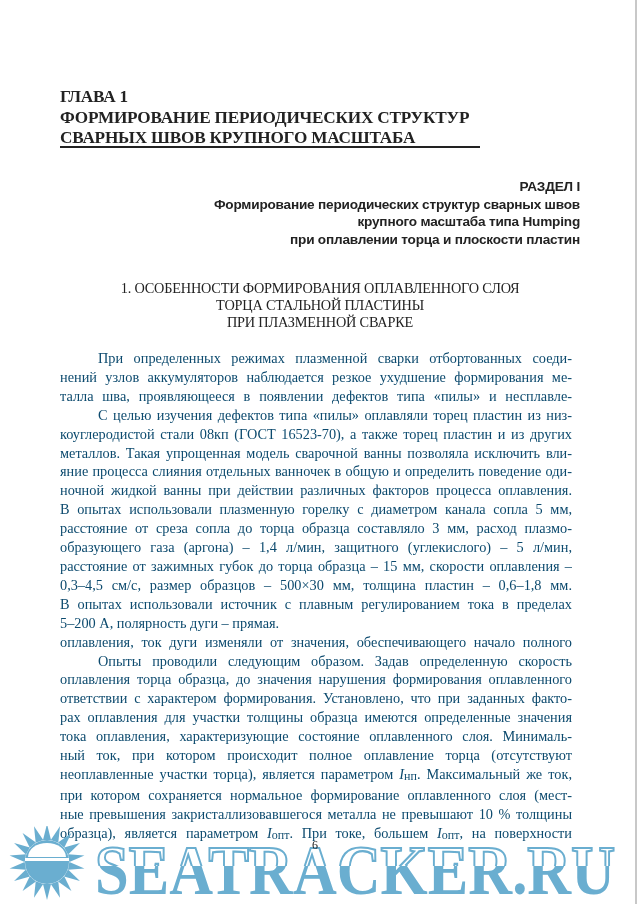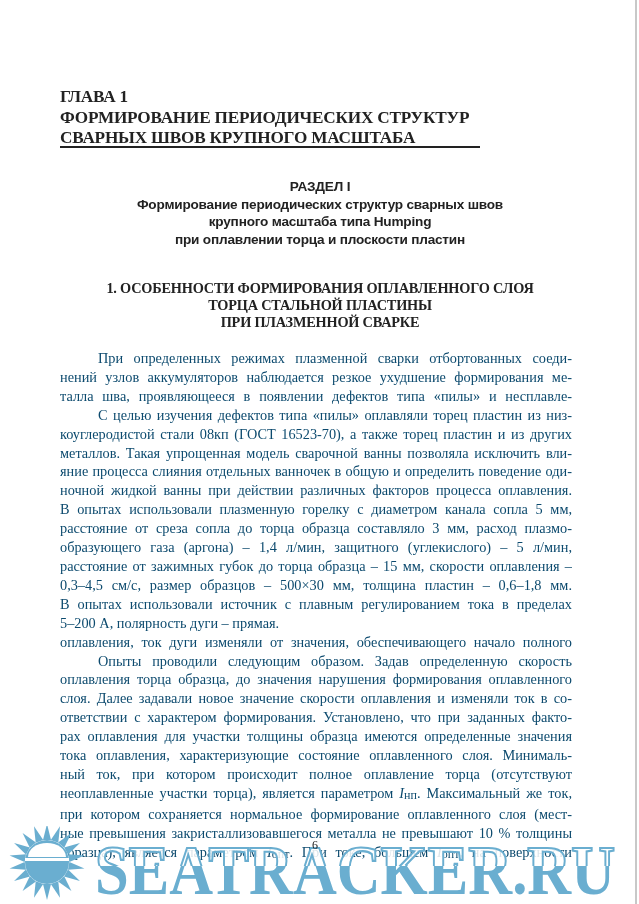--- a/index.html
+++ b/index.html
@@ -16,27 +16,27 @@
     position: absolute; left: 60px; top: 87px; width: 470px;
     font-weight: bold; font-size: 17.2px; line-height: 20.5px; letter-spacing: -0.2px;
     color: #222;
   }
   .chapter div { white-space: nowrap; }
   .chapter-rule {
     position: absolute; left: 60px; top: 146px; width: 420px; height: 1.5px;
     background: #222;
   }
   .section {
-    position: absolute; left: 60px; top: 178px; width: 520px; text-align: center;
+    position: absolute; left: 60px; top: 178px; width: 520px; text-align: right;
     font-family: "Liberation Sans", "DejaVu Sans", sans-serif; font-weight: bold;
     font-size: 13.6px; line-height: 17.5px; color: #222; letter-spacing: -0.2px;
   }
   .heading1 {
     position: absolute; left: 60px; top: 280px; width: 520px; text-align: center;
-    font-weight: bold; font-size: 14.3px; line-height: 17px; color: #222; letter-spacing: -0.2px;
+    font-weight: normal; font-size: 14.3px; line-height: 17px; color: #222; letter-spacing: -0.2px;
   }
   .body-text {
     position: absolute; left: 60px; top: 349px; width: 512px;
     font-size: 14.3px; line-height: 18.9px; color: #0c4a6e;
     text-align: justify;
   }
   .body-text .line { display: block; white-space: nowrap; text-align-last: justify; text-align: justify; }
   .body-text .line.last { text-align-last: left; }
   .body-text .indent { padding-left: 38px; }
   .sub { font-size: 12px; vertical-align: -1px; font-style: normal; margin-top: 15px; }
@@ -84,21 +84,20 @@
   <span class="line">В опытах использовали плазменную горелку с диаметром канала сопла 5 мм,</span>
   <span class="line">расстояние от среза сопла до торца образца составляло 3 мм, расход плазмо-</span>
   <span class="line">образующего газа (аргона) – 1,4 л/мин, защитного (углекислого) – 5 л/мин,</span>
   <span class="line">расстояние от зажимных губок до торца образца – 15 мм, скорости оплавления –</span>
   <span class="line">0,3–4,5 см/с, размер образцов – 500×30 мм, толщина пластин – 0,6–1,8 мм.</span>
   <span class="line">В опытах использовали источник с плавным регулированием тока в пределах</span>
   <span class="line last">5–200 А, полярность дуги – прямая.</span>
   <span class="line">оплавления, ток дуги изменяли от значения, обеспечивающего начало полного</span>
   <span class="line indent">Опыты проводили следующим образом. Задав определенную скорость</span>
   <span class="line">оплавления торца образца, до значения нарушения формирования оплавленного</span>
-  <span class="line">слоя. Далее задавали новое значение скорости оплавления и изменяли ток в со-</span>
   <span class="line">ответствии с характером формирования. Установлено, что при заданных факто-</span>
   <span class="line">рах оплавления для участки толщины образца имеются определенные значения</span>
   <span class="line">тока оплавления, характеризующие состояние оплавленного слоя. Минималь-</span>
   <span class="line">ный ток, при котором происходит полное оплавление торца (отсутствуют</span>
   <span class="line"><span>неоплавленные участки торца), является параметром </span><i><span>I</span><span class="sub">нп</span></i><span>. Максимальный же ток,</span></span>
   <span class="line">при котором сохраняется нормальное формирование оплавленного слоя (мест-</span>
   <span class="line">ные превышения закристаллизовавшегося металла не превышают 10 % толщины</span>
   <span class="line"><span>образца), является параметром </span><i><span>I</span><span class="sub">опт</span></i><span>. При токе, большем </span><i><span>I</span><span class="sub">опт</span></i><span>, на поверхности</span></span>
 </div>
 

